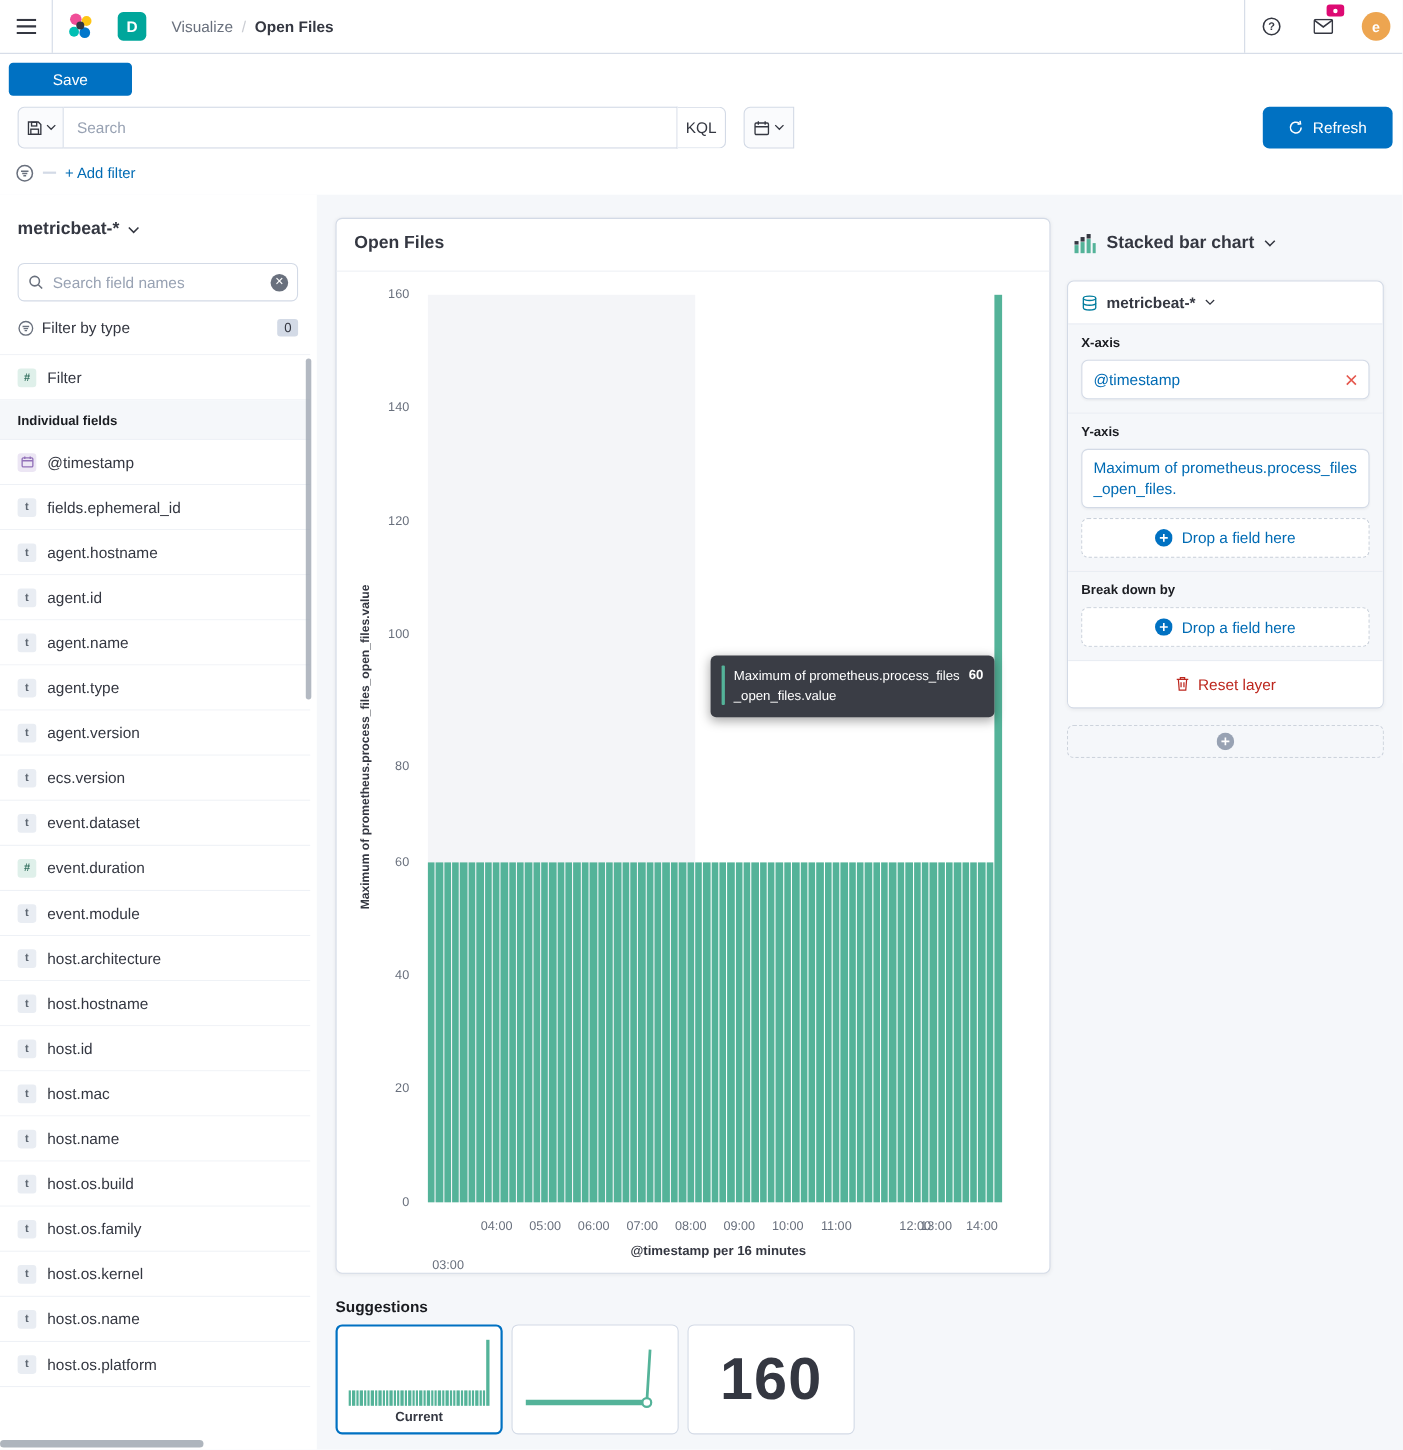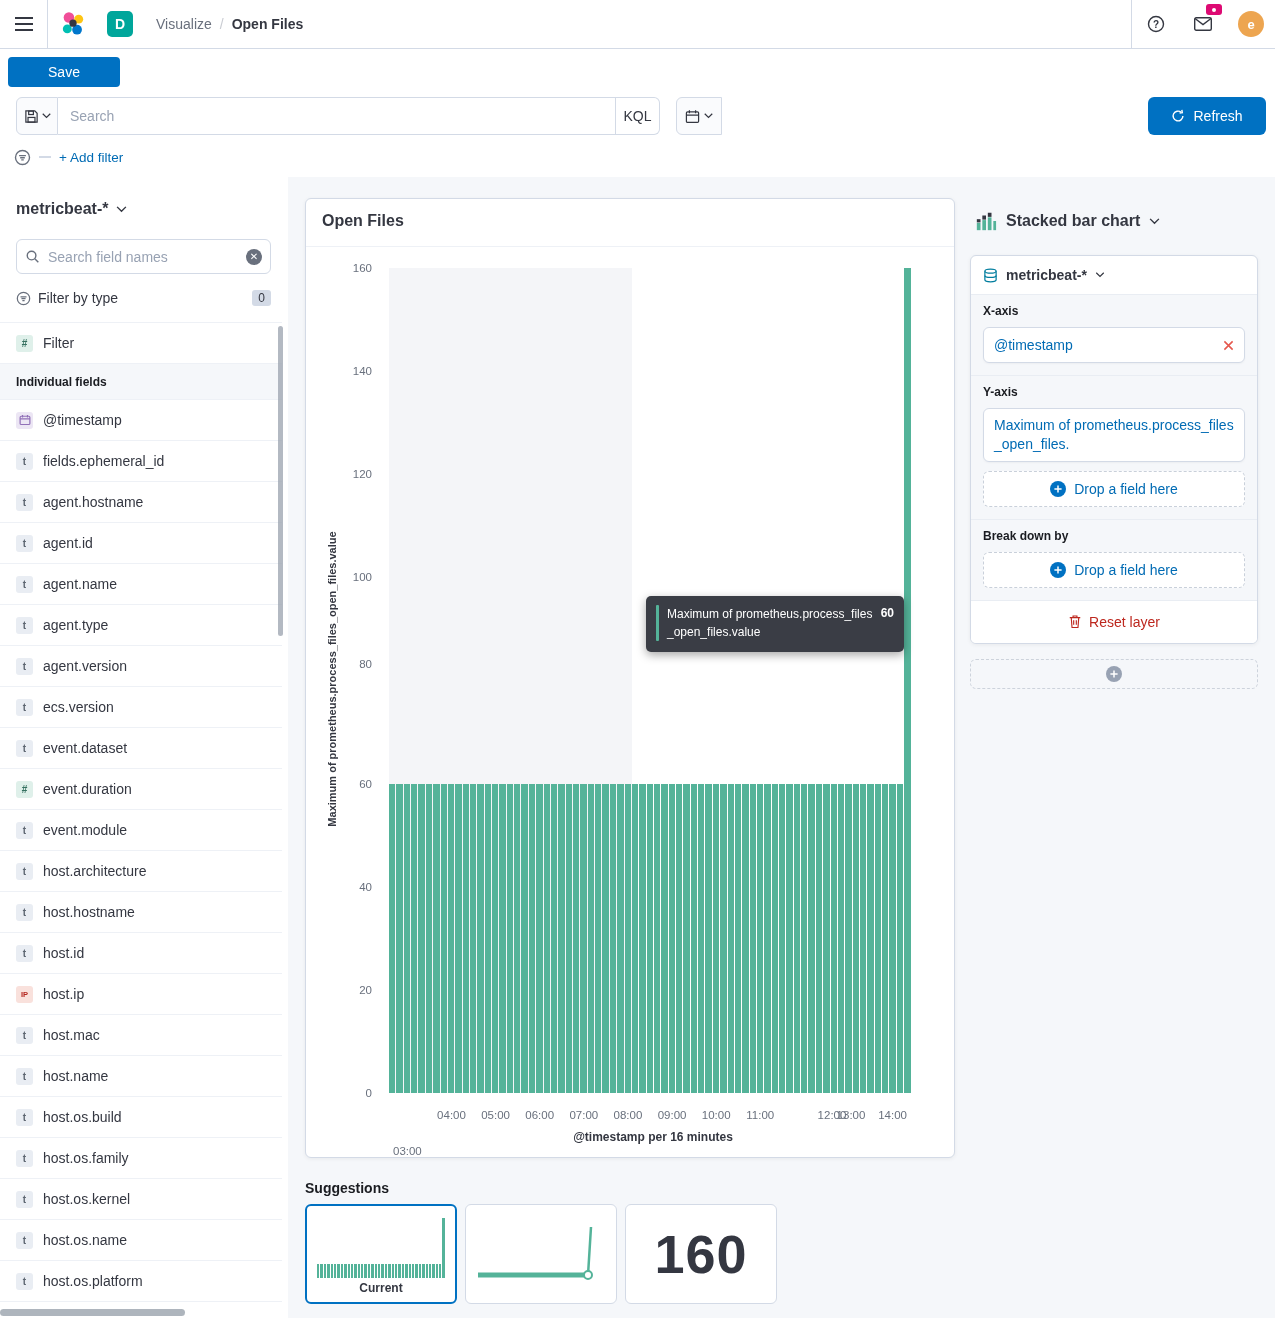--- a/index.html
+++ b/index.html
@@ -301,24 +301,20 @@
       </div>
       <div class="field-row">
         <span class="field-icon string">t</span>
         <span>host.hostname</span>
       </div>
       <div class="field-row">
         <span class="field-icon string">t</span>
         <span>host.id</span>
       </div>
       <div class="field-row">
-        <span class="field-icon ip">IP</span>
-        <span>host.ip</span>
-      </div>
-      <div class="field-row">
         <span class="field-icon string">t</span>
         <span>host.mac</span>
       </div>
       <div class="field-row">
         <span class="field-icon string">t</span>
         <span>host.name</span>
       </div>
       <div class="field-row">
         <span class="field-icon string">t</span>
         <span>host.os.build</span>
@@ -348,21 +344,21 @@
 <div class="chart-card">
   <div class="chart-title">Open Files</div>
   <div class="chart-hdr-line"></div>
 
   <div class="y-axis-title">Maximum of prometheus.process_files_open_files.value</div>
   <div class="yticks">
       <div class="ytick" style="top: 894px;">0</div>
       <div class="ytick" style="top: 790.875px;">20</div>
       <div class="ytick" style="top: 687.75px;">40</div>
       <div class="ytick" style="top: 584.625px;">60</div>
-      <div class="ytick" style="top: 465px;">80</div>
+      <div class="ytick" style="top: 498px;">80</div>
       <div class="ytick" style="top: 378.375px;">100</div>
       <div class="ytick" style="top: 275.25px;">120</div>
       <div class="ytick" style="top: 172.125px;">140</div>
       <div class="ytick" style="top: 69px;">160</div>
     </div>
 
   <div class="plot">
     <div class="plot-shade"></div>
     <div class="bars">
         <div class="bar" style="height: 37.5%; background: rgb(84, 179, 153);"></div>

